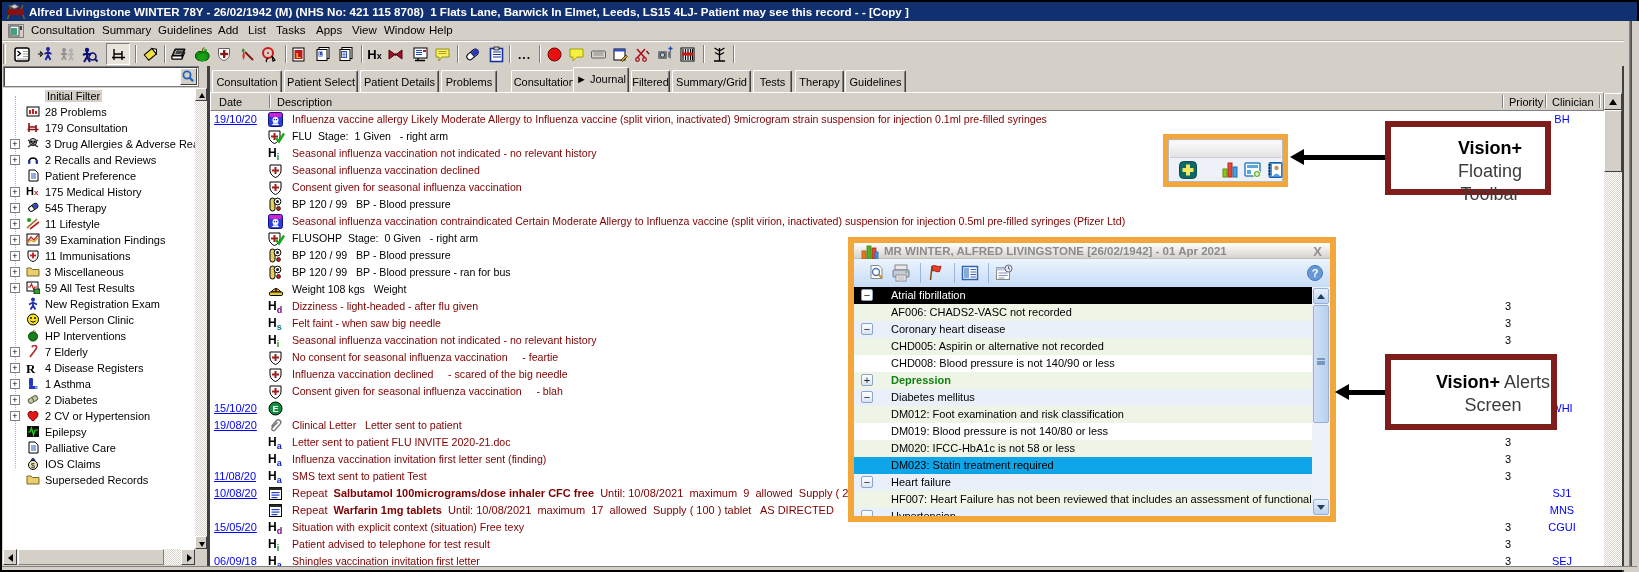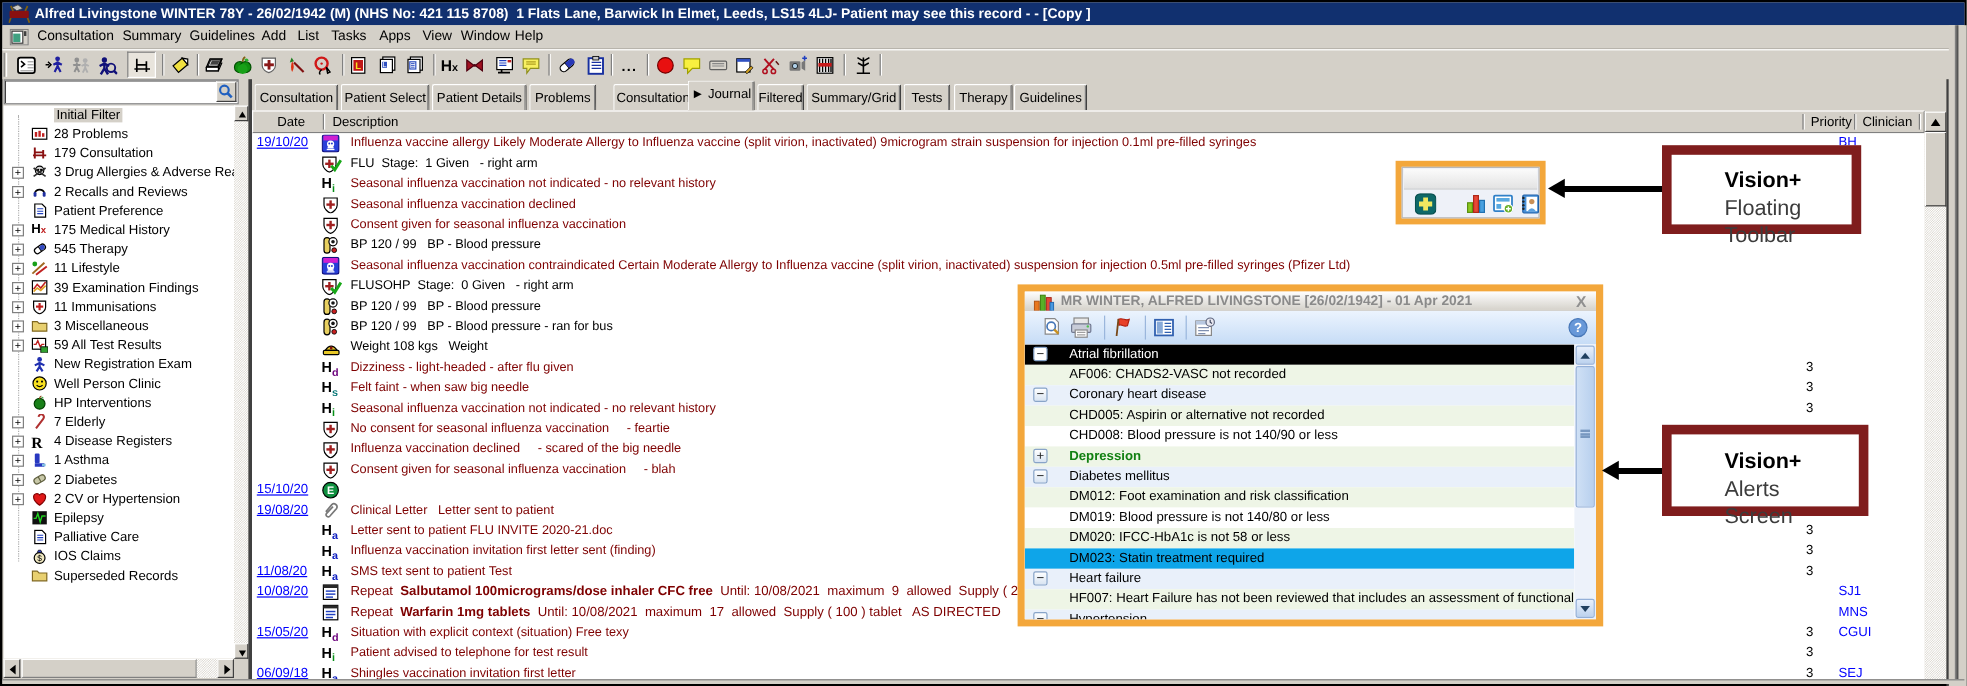--- a/index.html
+++ b/index.html
@@ -37,21 +37,21 @@
 .tab { position:absolute; top:4px; height:22px; background:#d4d0c8; border:1px solid #404040; border-bottom:none; border-top:1px solid #fff; border-left:1px solid #fff; border-radius:2px 2px 0 0; font-size:11px; text-align:center; padding-top:5px; box-shadow:inset -1px 0 0 #808080; }
 #tabactive { top:1px; height:25px; z-index:3; }
 #jheader { position:absolute; left:210px; top:92px; width:1394px; height:19px; background:#d4d0c8; border:1px solid; border-color:#fff #808080 #808080 #fff; font-size:11px; }
 .hsep { position:absolute; top:2px; width:2px; height:13px; border-left:1px solid #808080; border-right:1px solid #fff; }
 #journal { position:absolute; left:210px; top:111px; width:1394px; height:455px; background:#fff; overflow:hidden; }
 .jrow { position:absolute; left:0; width:1394px; height:17px; font-size:11px; white-space:nowrap; color:#7e0000; }
 .jrow .dt { position:absolute; left:4px; top:1px; color:#0000fe;text-decoration:underline; }
 .jrow .ic { position:absolute; left:58px; top:0px; width:17px; height:15px; }
 .jrow .tx { position:absolute; left:82px; top:1px; font-size:10.6px; }
 .jrow .pri { position:absolute; left:1283px; top:1px; width:30px; text-align:center; color:#000; }
-.jrow .cli { position:absolute; left:1322px; top:1px; width:60px; text-align:left; color:#0000fe; }
+.jrow .cli { position:absolute; left:1322px; top:1px; width:60px; text-align:center; color:#0000fe; }
 
 #jscroll { position:absolute; left:1604px; top:93px; width:18px; height:473px; }
 
 #rframe1 { position:absolute; left:1622px; top:66px; width:2px; height:506px; background:#404040; }
 #rframe2 { position:absolute; left:1624px; top:21px; width:15px; height:551px; background:#d4d0c8; }
 #rframe3 { position:absolute; left:1629px; top:21px; width:3px; height:546px; background:linear-gradient(90deg,#909090,#404040); }
 
 #bframe { position:absolute; left:2px; top:566px; width:1635px; height:4px; background:#d4d0c8; border-top:1px solid #808080; }
 
 #float { position:absolute; left:1163px; top:134px; width:125px; height:53px; background:#f3a73b; }
@@ -66,21 +66,21 @@
 #poptools { position:absolute; left:0; top:16px; width:476px; height:28px; background:linear-gradient(#ecf4fe,#c6dcf6); }
 .pico { position:absolute; top:5px; width:18px; height:18px; }
 .psep { position:absolute; top:4px; width:1px; height:20px; background:#9ab6dc; }
 #poplist { position:absolute; left:0; top:44px; width:458px; height:229px; background:#fff; font-size:11px; overflow:hidden; }
 .prow { position:absolute; left:0; width:458px; height:17px; }
 .prow .ptx { position:absolute; left:37px; top:2px; white-space:nowrap; }
 .pm { position:absolute; left:7px; top:2px; width:12px; height:12px; border:1px solid #88a4c8; background:linear-gradient(#fff,#d8e4f2); border-radius:2px; font-size:11px; line-height:10px; text-align:center; color:#222; }
 #popscroll { position:absolute; left:458px; top:44px; width:18px; height:229px; background:#edf2fa; }
 .xpbtn { position:absolute; left:1px; width:16px; height:16px; background:linear-gradient(#e8f0fc,#bcd2ee); border:1px solid #94b0d8; border-radius:2px; }
 
-.callout { position:absolute; background:#fff; border:8px solid #7f1d1d; color:#3c3c3c; text-align:left; font-size:18px; line-height:23px;padding-left:44px; }
+.callout { position:absolute; background:#fff; border:6px solid #7f1d1d; color:#3c3c3c; text-align:center; font-size:18px; line-height:23px;padding-left:44px; }
 .callout b { color:#000; }
 .arrowline { position:absolute; height:5px; background:#000; }
 .arrowhead { position:absolute; width:0; height:0; border-style:solid; }
 </style>
 </head>
 <body>
 <div id="outer"></div>
 <div id="titlebar">
   <svg style="position:absolute;left:5px;top:1px" width="19" height="17">
       <rect x="1" y="6" width="16" height="6" rx="1" fill="#8a1010"></rect>
@@ -487,21 +487,21 @@
 <div class="tab" style="left:231px;width:56px">Problems</div>
 <div class="tab" style="left:301px;width:72px">Consultations</div>
 <div class="tab" id="tabactive" style="left:363px;width:56px"><span style="color:#000">►</span> Journal</div>
 <div class="tab" style="left:421px;width:39px">Filtered</div>
 <div class="tab" style="left:462px;width:79px">Summary/Grid</div>
 <div class="tab" style="left:543px;width:39px">Tests</div>
 <div class="tab" style="left:585px;width:49px">Therapy</div>
 <div class="tab" style="left:635px;width:61px">Guidelines</div>
 </div>
 <div id="jheader">
-  <span style="position:absolute;left:20px;top:3px">Date</span>
+  <span style="position:absolute;left:8px;top:3px">Date</span>
   <span style="position:absolute;left:66px;top:3px">Description</span>
   <span style="position:absolute;left:1298px;top:3px">Priority</span>
   <span style="position:absolute;left:1341px;top:3px">Clinician</span>
   <span class="hsep" style="left:58px"></span>
   <span class="hsep" style="left:1291px"></span>
   <span class="hsep" style="left:1334px"></span>
   <span class="hsep" style="left:1388px"></span>
 </div>
 <div id="journal">
 <div class="jrow" style="top:1px">

